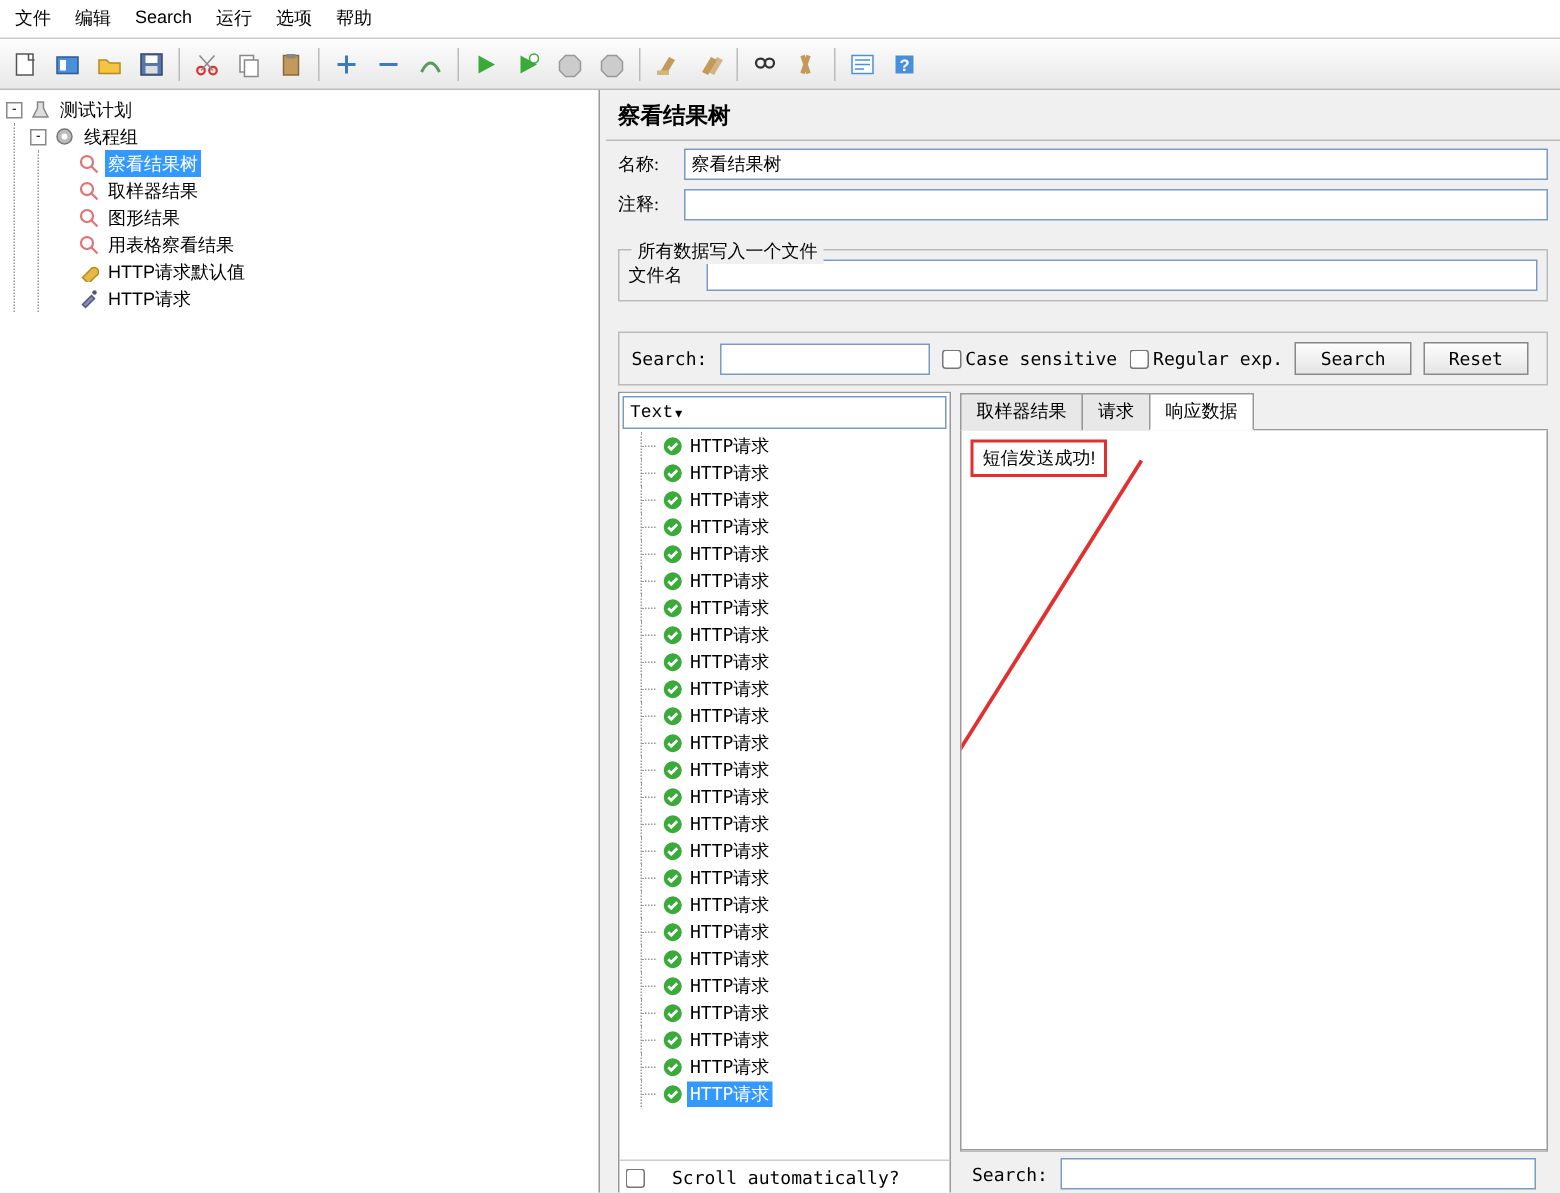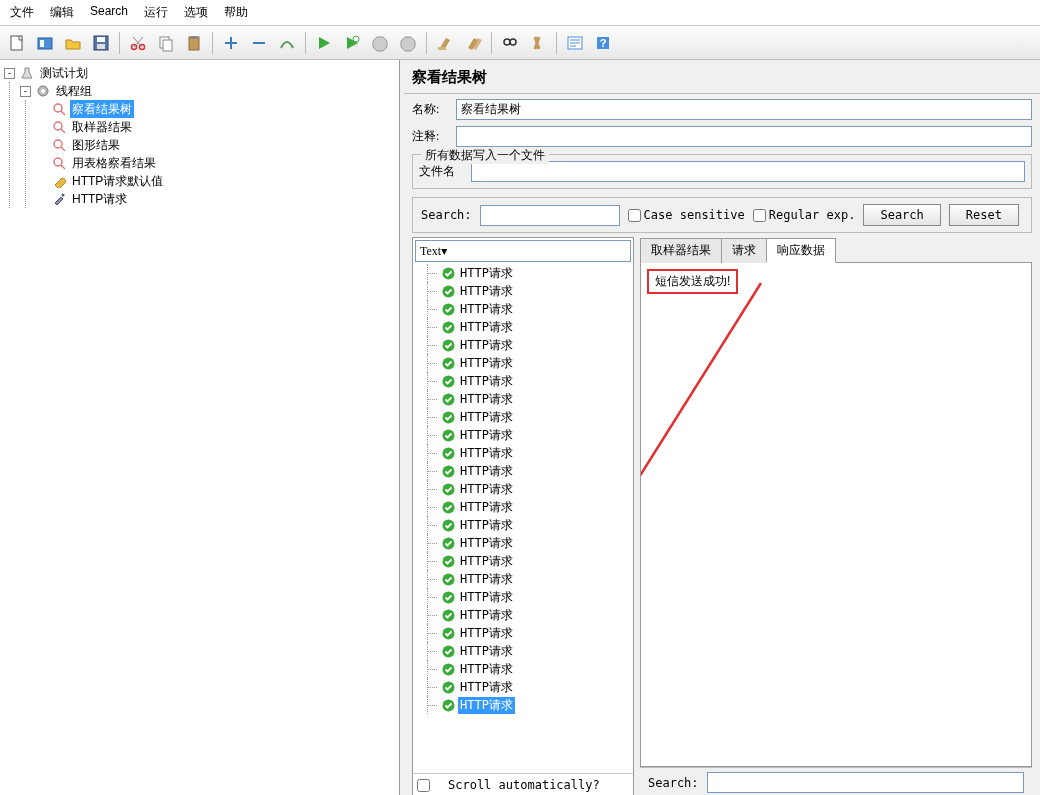--- a/index.html
+++ b/index.html
@@ -23,32 +23,32 @@
 .tree-label { padding: 0 2px; }
 .tree-label.selected { background: #3399ff; color: #fff; }
 .dotted { border-left: 1px dotted #999; margin-left: 5px; padding-left: 10px; }
 
 .panel-title { font-size: 15px; font-weight: bold; padding: 4px 8px; }
 .hr { border-top: 1px solid #bbb; margin: 2px 0; }
 .form-row { display: flex; align-items: center; padding: 3px 8px; gap: 4px; }
 .form-row label { width: 40px; font-family: Liberation Serif, serif; }
 .form-row input[type=text] { flex: 1; border: 1px solid #7a9ac0; padding: 2px 4px; height: 21px; font-family: inherit; font-size: 12px; }
 
-.group-box { border: 1px solid #bbb; margin: 4px 8px; padding: 6px; position: relative; }
+.group-box { border: 1px solid #bbb; margin: 16px 8px; padding: 6px; position: relative; }
 .group-title { position: absolute; top: -8px; left: 8px; background: #f0f0f0; padding: 0 4px; font-size: 12px; }
 
 .search-row { display: flex; align-items: center; gap: 8px; padding: 6px 8px; margin: 4px 8px; border: 1px solid #bbb; }
 .search-row input[type=text] { width: 140px; border: 1px solid #7a9ac0; padding: 2px 4px; height: 21px; }
 .btn { border: 1px solid #888; background: linear-gradient(#fdfdfd,#e5e5e5); padding: 3px 16px; cursor: pointer; font-family: inherit; font-size: 12px; }
 .cb { display: flex; align-items: center; gap: 3px; }
 
 .results-area { display: flex; flex: 1; margin: 0 8px 4px 8px; overflow: hidden; }
 .results-left { width: 222px; display: flex; flex-direction: column; border: 1px solid #999; background: #fff; }
 .results-right { flex: 1; display: flex; flex-direction: column; margin-left: 6px; }
-.text-dropdown { border: 1px solid #7a9ac0; height: 22px; display: flex; align-items: center; justify-content: flex-start; padding: 0 4px; margin: 2px; font-family: Liberation Serif, serif; font-size: 12px; cursor: pointer; }
+.text-dropdown { border: 1px solid #7a9ac0; height: 22px; display: flex; align-items: center; justify-content: flex-start; padding: 0 4px; margin: 2px; font-family: Liberation Mono, monospace; font-size: 12px; cursor: pointer; }
 .result-list { flex: 1; overflow-y: scroll; overflow-x: hidden; }
 .result-item { display: flex; align-items: center; height: 18px; padding-left: 28px; white-space: nowrap; position: relative; }
 .result-item::before { content: ""; position: absolute; left: 14px; top: 0; bottom: 0; border-left: 1px dotted #999; }
 .result-item::after { content: ""; position: absolute; left: 14px; top: 9px; width: 10px; border-top: 1px dotted #999; }
 .success-icon { width: 14px; height: 14px; margin-right: 3px; display: inline-flex; align-items: center; justify-content: center; }
 .result-item .rl { font-family: monospace; font-size: 12px; padding: 0 2px; }
 .result-item .rl.selected { background: #3399ff; color: #fff; }
 
 .tabs { display: flex; border-bottom: 1px solid #999; background: #f0f0f0; }
 .tab { padding: 3px 10px; border: 1px solid #999; border-bottom: none; background: #e8e8e8; margin-right: -1px; cursor: pointer; position: relative; top: 1px; }

